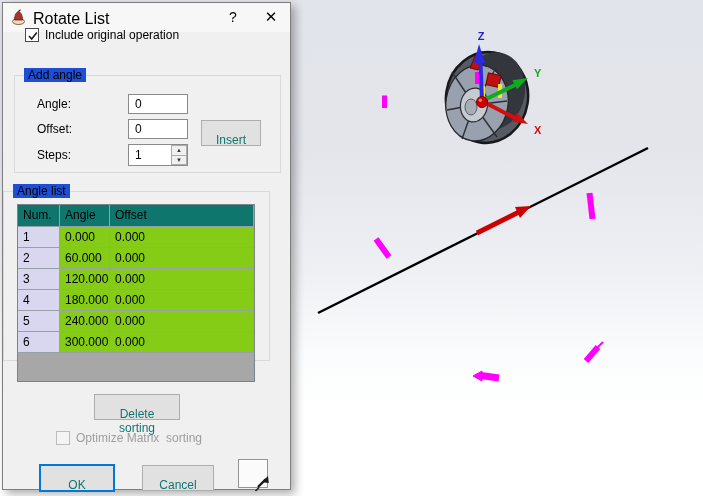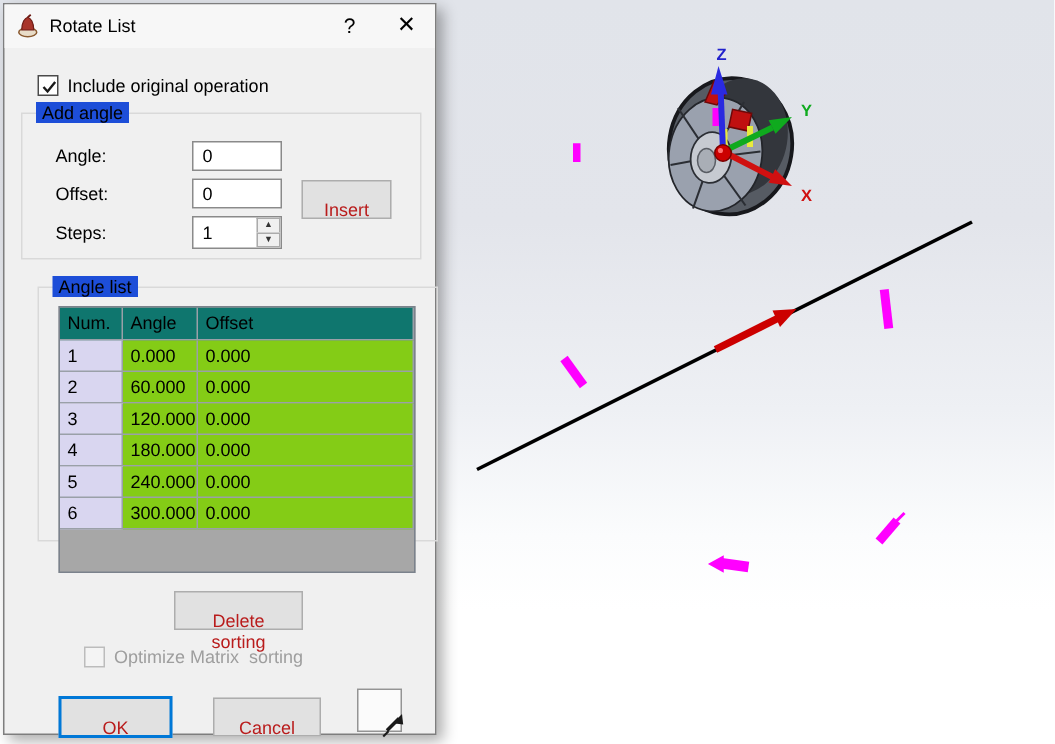--- a/index.html
+++ b/index.html
@@ -6,51 +6,51 @@
   body{font-family:"Liberation Sans",sans-serif;background:#fff;}
   .stage{position:relative;width:703px;height:496px;overflow:hidden;
     background:linear-gradient(180deg,#e1e4ea 0%,#e3e5eb 30%,#eef0f4 55%,#fbfcfd 72%,#ffffff 82%);}
   .viewport-svg{position:absolute;left:0;top:0;width:703px;height:496px;}
 
   
   .dialog{position:absolute;left:2px;top:2px;width:289px;height:488px;background:#f0f0f0;
     border:1px solid #7e7e7e;box-shadow:4px 4px 9px rgba(0,0,0,.32);box-sizing:border-box;font-size:12px;color:#000;}
   .titlebar{position:absolute;left:0;top:0;right:0;height:29px;background:#f7f7f7;}
   .titlebar .appicon{position:absolute;left:7px;top:6px;width:17px;height:17px;}
-  .titlebar .title{position:absolute;left:30px;top:7px;font-size:12px;}
+  .titlebar .title{position:absolute;left:30px;top:7px;font-size:16px;}
   .tb-btn{position:absolute;top:0;width:34px;height:28px;line-height:28px;text-align:center;
     background:transparent;border:none;font-family:"Liberation Sans",sans-serif;cursor:default;padding:0;}
   .help-btn{right:40px;font-size:14px;}
   .close-btn{right:2px;font-size:15px;}
 
   .chk-row{position:absolute;display:flex;align-items:center;gap:6px;}
   .chk-box{width:14px;height:14px;background:#fff;border:1px solid #4a4a4a;box-sizing:border-box;position:relative;flex:0 0 auto;}
   .chk-box svg{position:absolute;left:0;top:0;}
-  .chk-row.include{left:22px;top:47px;}
+  .chk-row.include{left:22px;top:25px;}
   .chk-row.optimize{left:28px;top:428px;color:#9e9e9e;padding-left:25px;}
   .chk-row.optimize .chk-box{border-color:#bcbcbc;background:#f4f4f4;}
   .pre{white-space:pre;}
 
   .group{position:absolute;border:1px solid #d9d9d9;box-sizing:border-box;}
   .group1{left:11px;top:72px;width:267px;height:98px;}
-  .group2{left:22px;top:188px;width:267px;height:170px;}
+  .group2{left:0;top:188px;width:267px;height:170px;}
   .group-label{position:absolute;left:9px;top:-8px;background:#1d4ed8;padding:0 4px;font-size:12px;}
 
   .fld-label{position:absolute;font-size:12px;}
   .txt-input{position:absolute;width:60px;height:20px;border:1px solid #8a8a8a;background:#fff;
     font-family:"Liberation Sans",sans-serif;font-size:12px;padding:0 0 0 6px;box-sizing:border-box;}
   .steps-wrap{position:absolute;left:113px;top:68px;width:60px;height:22px;}
   .steps-wrap .txt-input{left:0;top:0;width:60px;height:22px;padding-right:18px;}
   .spinner{position:absolute;right:1px;top:1px;width:16px;height:20px;display:flex;flex-direction:column;}
   .spin-btn{flex:1;background:#f0f0f0;border:1px solid #ababab;font-size:6px;line-height:8px;
     text-align:center;padding:0;color:#333;cursor:default;}
   .spin-btn.up{border-bottom-width:0;}
 
   .win-btn{position:absolute;background:#e1e1e1;border:1px solid #adadad;font-family:"Liberation Sans",sans-serif;
-    font-size:12px;color:#b91c1c;cursor:default;padding:12px;}
+    font-size:12px;color:#0f766e;cursor:default;padding:12px;}
   .insert-btn{left:186px;top:44px;width:60px;height:23px;}
   .delete-btn{left:90px;top:202px;width:86px;height:23px;}
   .ok-btn{left:36px;top:461px;width:76px;height:24px;border:2px solid #0078d7;}
   .cancel-btn{left:139px;top:462px;width:72px;height:22px;}
   .pick-btn{left:235px;top:456px;width:30px;height:29px;background:#fbfbfb;border:1px solid #949494;}
 
   
   .angle-table{position:absolute;left:13px;top:12px;width:238px;height:178px;border:1px solid #7b828c;
     box-sizing:border-box;background:#a7a7a7;overflow:hidden;}
   .t-row{display:grid;grid-template-columns:42px 50px 144px;}

